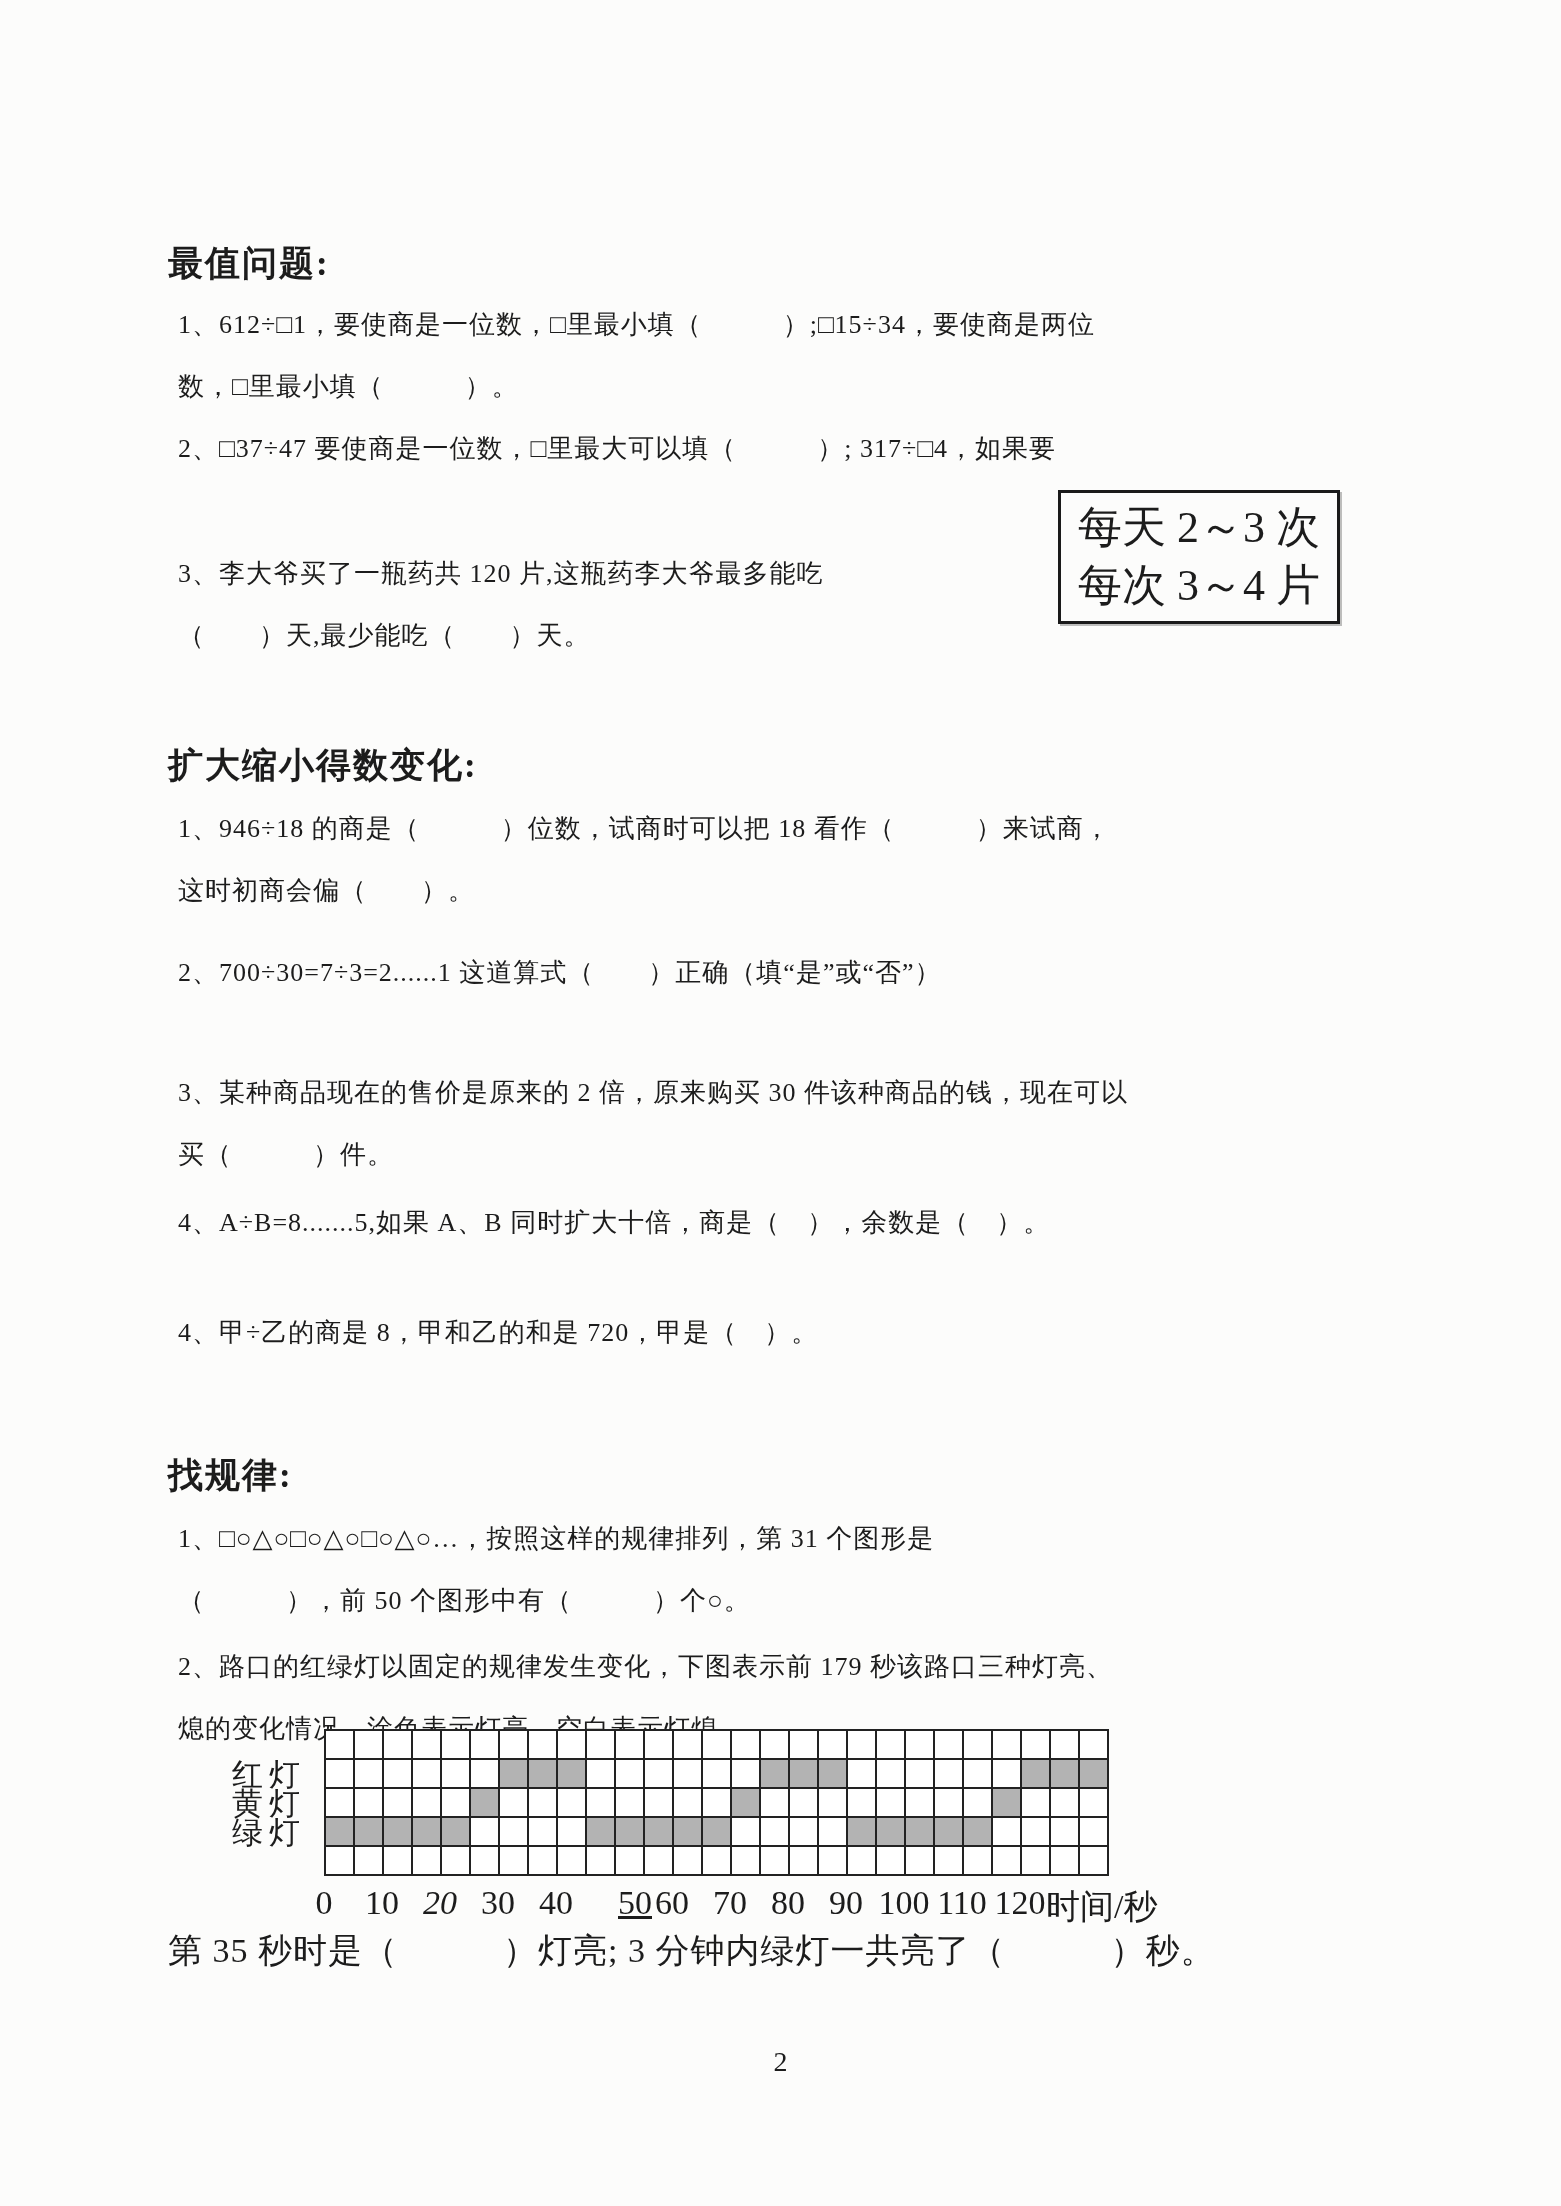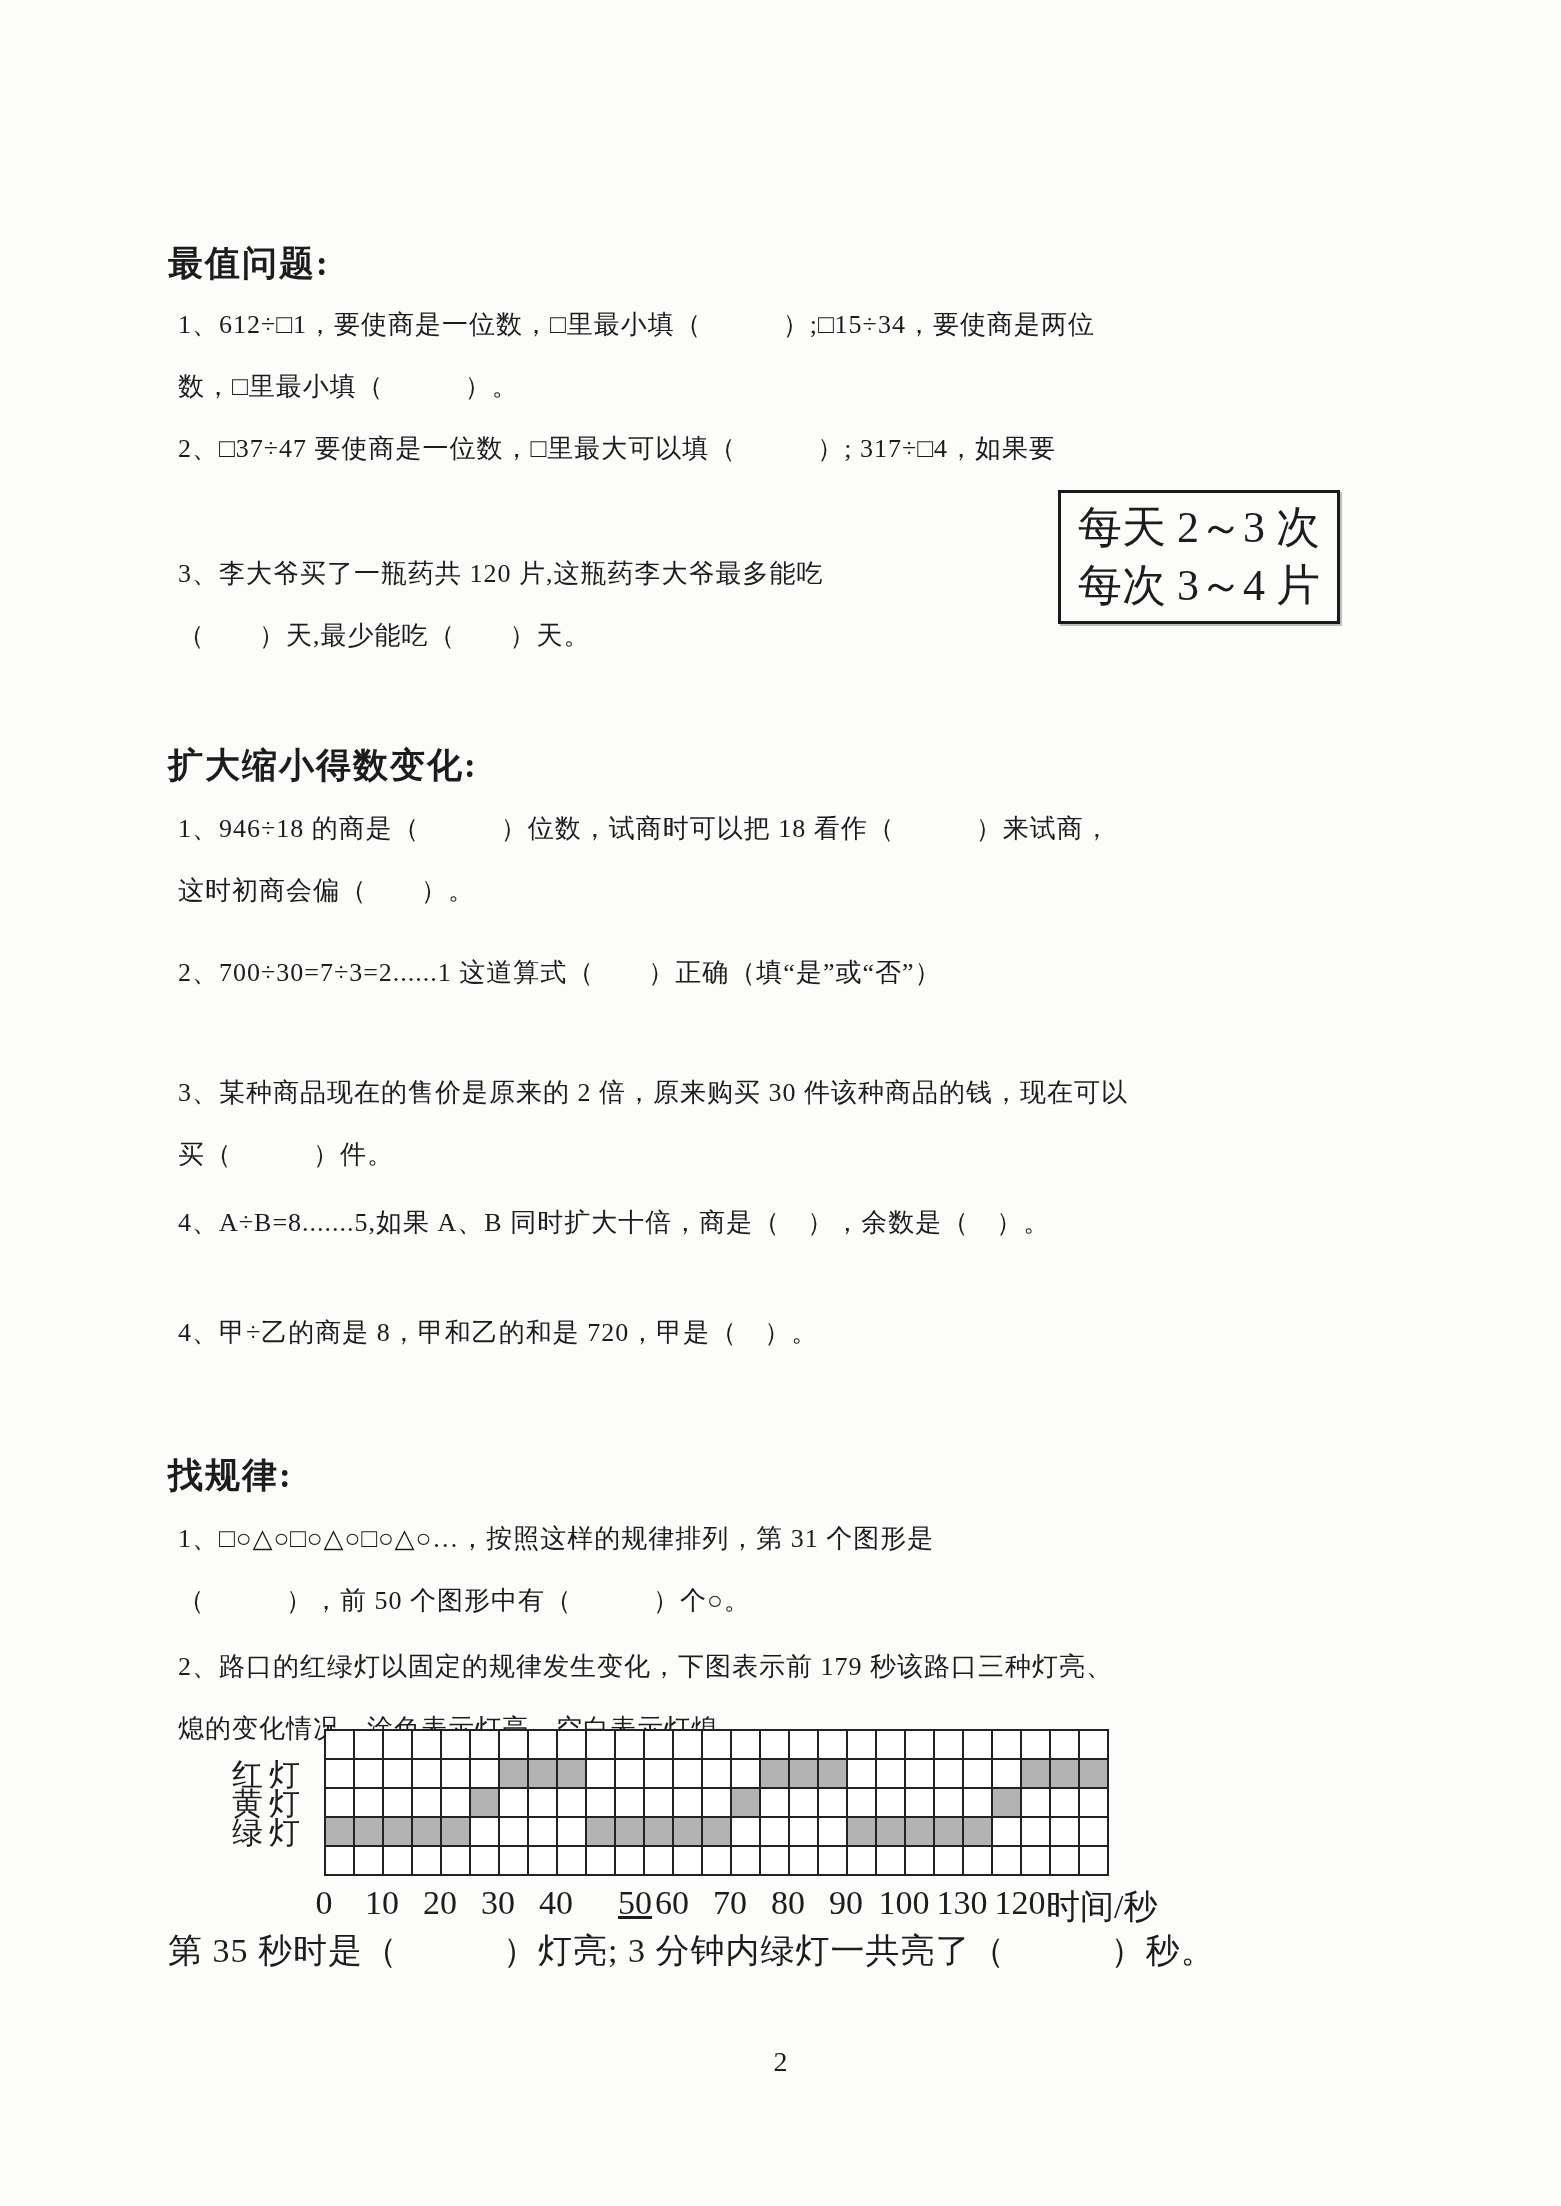--- a/index.html
+++ b/index.html
@@ -255,30 +255,30 @@
       <div class="cell" style="background: rgb(255, 255, 255);"></div>
       <div class="cell" style="background: rgb(255, 255, 255);"></div>
       <div class="cell" style="background: rgb(255, 255, 255);"></div>
       <div class="cell" style="background: rgb(255, 255, 255);"></div>
       <div class="cell" style="background: rgb(255, 255, 255);"></div>
       <div class="cell" style="background: rgb(255, 255, 255);"></div>
     </div>
   <div id="ticks-holder">
       <div class="tick" style="left: 324px;">0</div>
       <div class="tick" style="left: 382px;">10</div>
-      <div class="tick" style="left: 440px;">20</div>
+      <div class="tick" style="left: 440px; font-style: italic;">20</div>
       <div class="tick" style="left: 498px;">30</div>
       <div class="tick" style="left: 556px;">40</div>
       <div class="tick" style="left: 635px; text-decoration: underline;">50</div>
       <div class="tick" style="left: 672px;">60</div>
       <div class="tick" style="left: 730px;">70</div>
       <div class="tick" style="left: 788px;">80</div>
       <div class="tick" style="left: 846px;">90</div>
       <div class="tick" style="left: 904px;">100</div>
-      <div class="tick" style="left: 962px;">130</div>
+      <div class="tick" style="left: 962px;">110</div>
       <div class="tick" style="left: 1020px;">120</div>
     </div>
   <div class="abs axis-label">时间/秒</div>
 
   <div class="abs chart-note">第 35 秒时是（　　　）灯亮; 3 分钟内绿灯一共亮了（　　　）秒。</div>
 
   <div class="abs page-num">2</div>
 
 </div>
 

